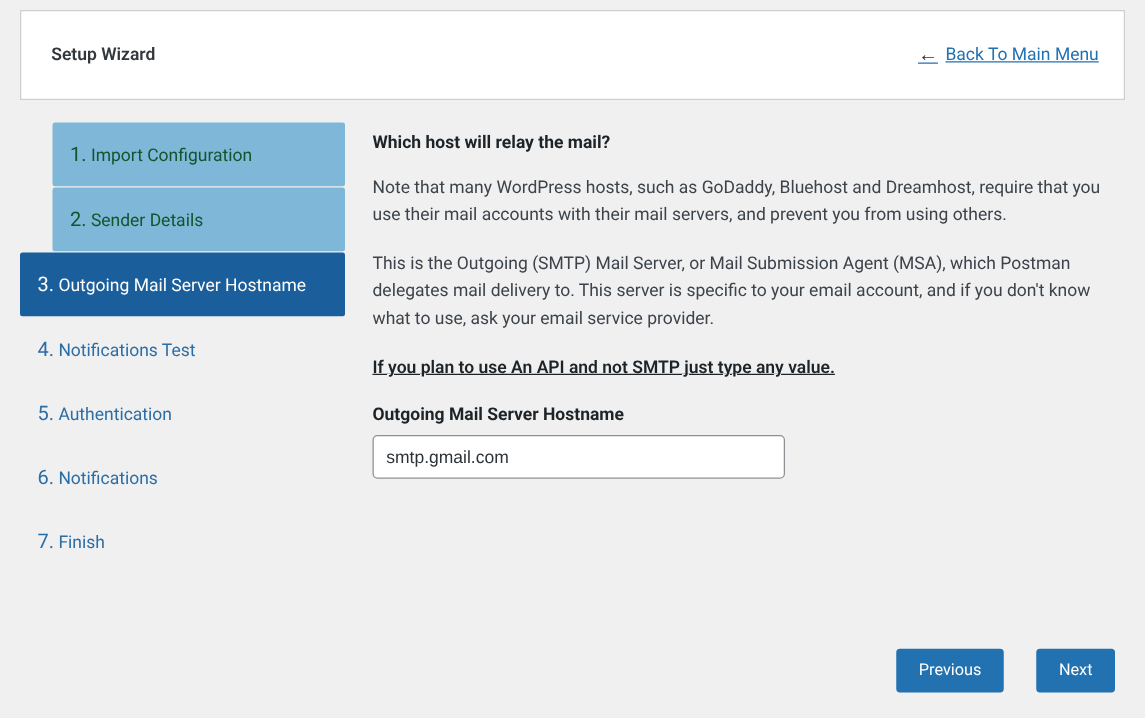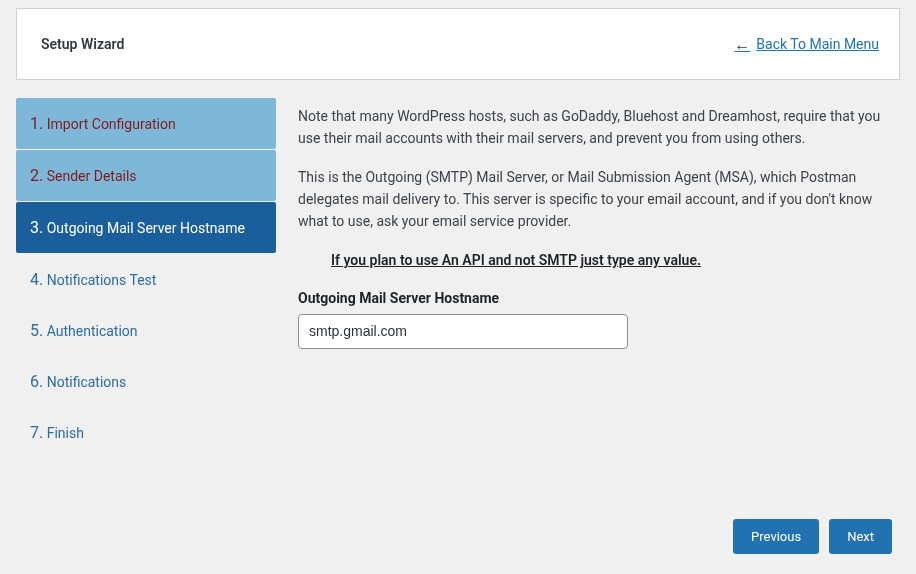--- a/index.html
+++ b/index.html
@@ -55,22 +55,23 @@
       display: block;
       padding: 16px 14px;
       font-size: 14px;
       color: #2c6da6;
       cursor: pointer;
       border-radius: 2px;
       margin-bottom: 0;
     }
     .sidebar-item.done {
       background: #7fb7d8;
-      color: #7f1d1d;
+      color: #14532d;
       margin-bottom: 1px;
+      margin-left: 26px;
     }
     .sidebar-item.active {
       background: #1a5e9b;
       color: #fff;
       margin-bottom: 1px;
     }
     .sidebar-item .num {
       font-size: 16px;
     }
     .content {
@@ -86,21 +87,20 @@
     .content p {
       font-size: 14px;
       color: #3c434a;
       line-height: 1.55;
       margin-bottom: 18px;
     }
     .content p.underlined {
       text-decoration: underline;
       font-weight: 600;
       color: #1d2327;
-      margin-left: 33px;
     }
     .field-label {
       font-size: 14px;
       font-weight: 700;
       color: #1d2327;
       margin-bottom: 8px;
       display: block;
     }
     .text-input {
       width: 330px;
@@ -110,21 +110,21 @@
       border-radius: 4px;
       background: #fff;
       color: #2c3338;
       line-height: 1.5;
     }
     .footer-buttons {
       position: absolute;
       right: 24px;
       bottom: 20px;
       display: flex;
-      gap: 10px;
+      gap: 26px;
     }
     .btn {
       background: #2271b1;
       color: #fff;
       border: none;
       border-radius: 3px;
       padding: 10px 18px;
       font-size: 13px;
       cursor: pointer;
       font-family: inherit;
@@ -167,20 +167,21 @@
       <span class="num">6.</span>
       <span>Notifications</span>
     </div>
     <div class="sidebar-item">
       <span class="num">7.</span>
       <span>Finish</span>
     </div>
   </div>
 
   <div class="content">
+    <h2>Which host will relay the mail?</h2>
     <p>Note that many WordPress hosts, such as GoDaddy, Bluehost and Dreamhost, require that you use their mail accounts with their mail servers, and prevent you from using others.</p>
     <p>This is the Outgoing (SMTP) Mail Server, or Mail Submission Agent (MSA), which Postman delegates mail delivery to. This server is specific to your email account, and if you don't know what to use, ask your email service provider.</p>
     <p class="underlined">If you plan to use An API and not SMTP just type any value.</p>
     <label class="field-label">Outgoing Mail Server Hostname</label>
     <input type="text" class="text-input" value="smtp.gmail.com" style="">
   </div>
 </div>
 
 <div class="footer-buttons">
   <button class="btn">Previous</button>

